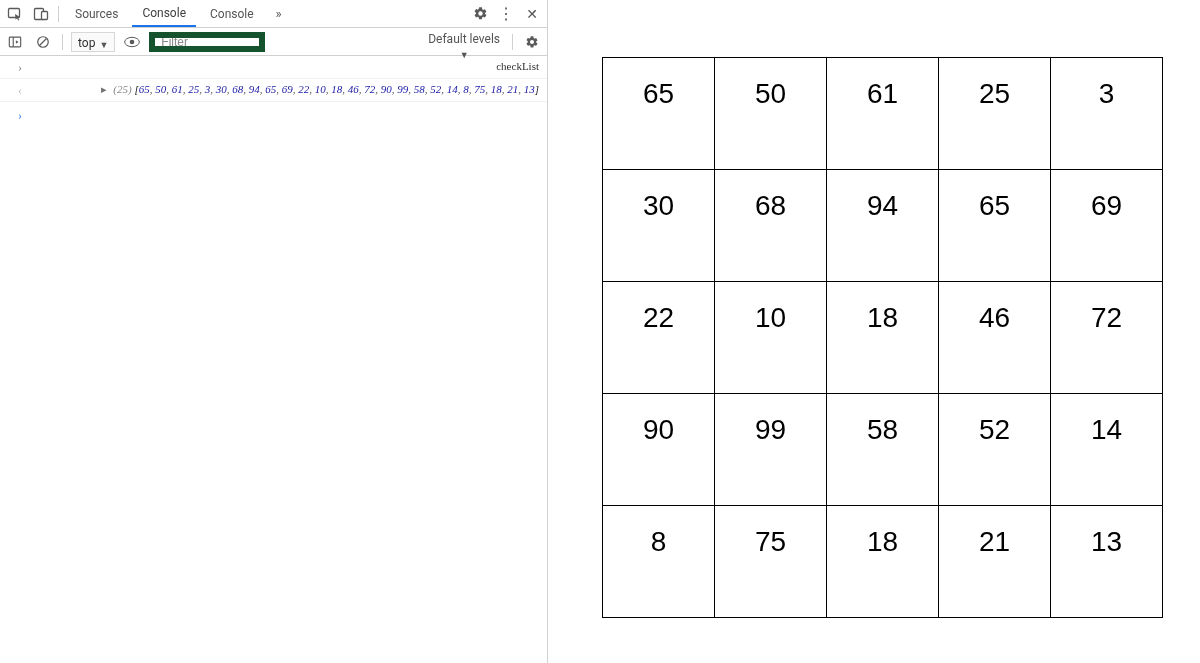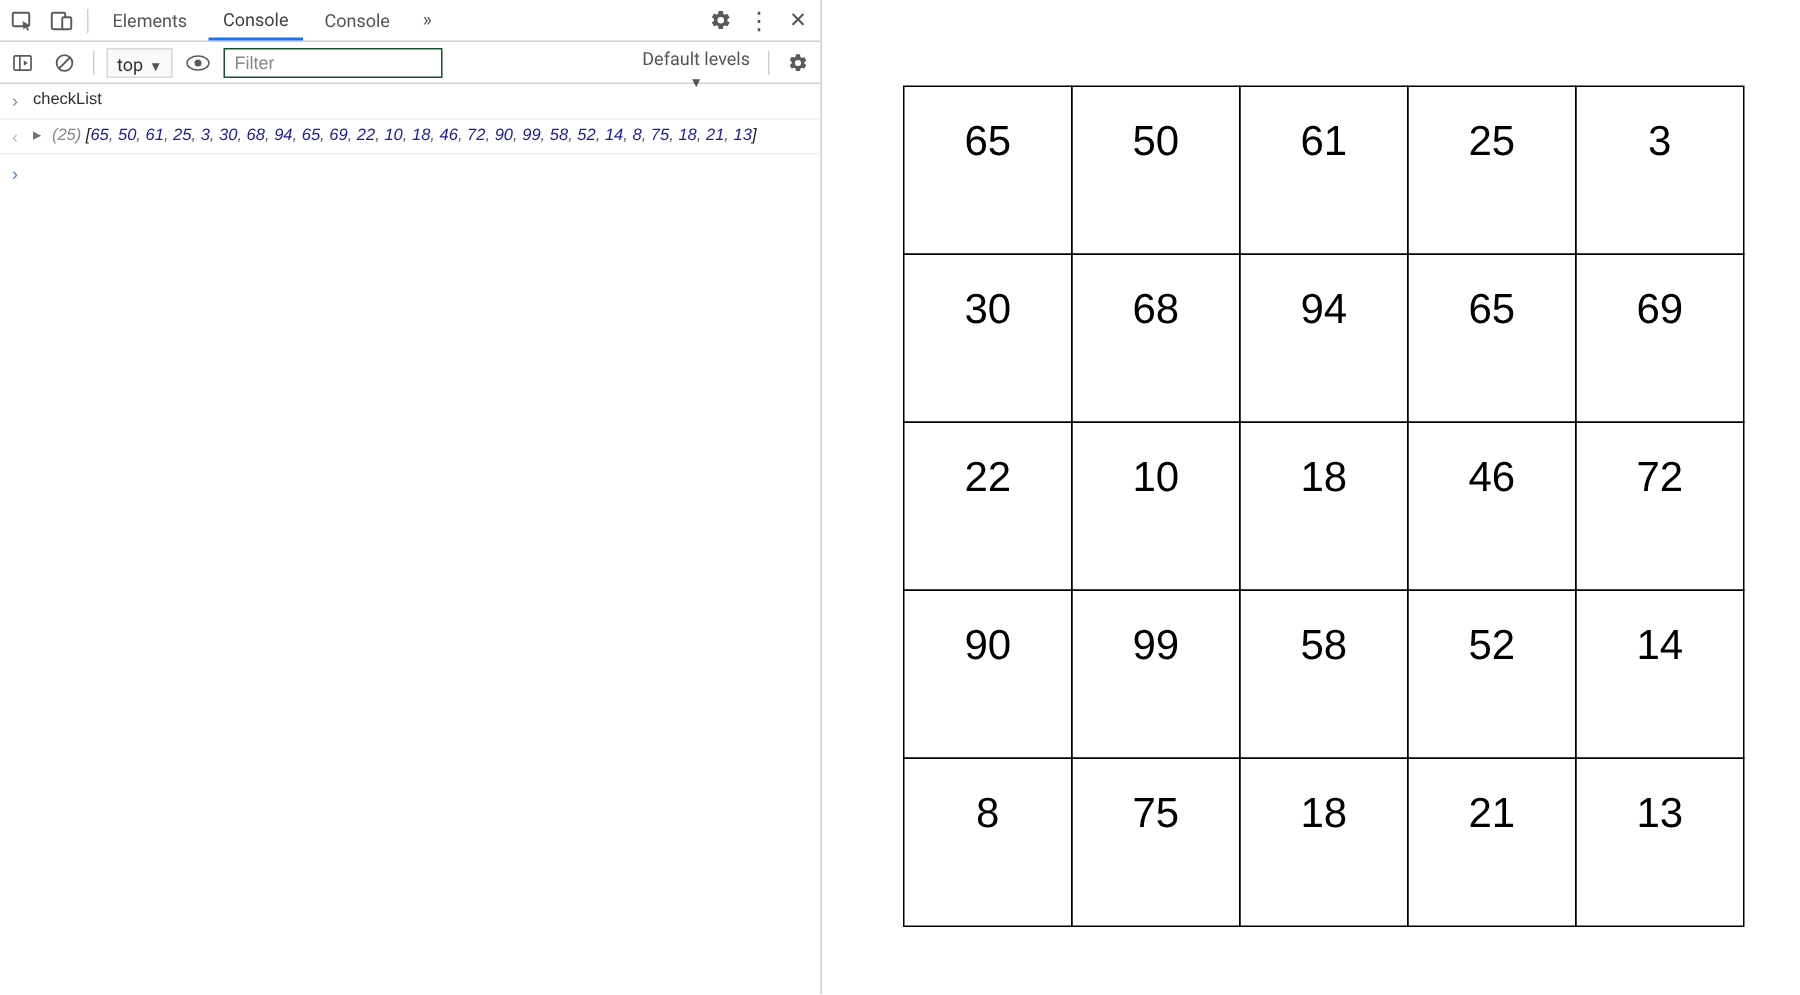--- a/index.html
+++ b/index.html
@@ -69,25 +69,25 @@
     .context-select {
       display: inline-flex; align-items: flex-end; gap: 4px;
       border: 1px solid #d8d8d8;
       padding: 1px 6px;
       height: 20px;
       font-size: 12px;
       background: #fafafa;
       cursor: pointer;
     }
     .filter-input {
-      border: 1px solid #14532d;
+      border: 6px solid #14532d;
       height: 20px;
       padding: 0 6px;
       font-size: 12px;
-      width: 146px;
+      width: 116px;
       background: #fff;
     }
     .filter-input::placeholder { color: #888; }
     .levels-select {
       display: inline-flex; align-items: center; gap: 4px;
       font-size: 12px;
       color: #555;
       padding: 0 4px;
       height: 20px;
       cursor: pointer;
@@ -108,23 +108,24 @@
       background: #fafafa;
       padding: 1px 8px;
       font-size: 11px;
       color: #555;
     }
 
     
     .console-area {
       flex: 1;
       overflow: auto;
-      font-family: Liberation Sans, sans-serif;
+      font-family: Liberation Serif, serif;
       font-size: 11px;
       line-height: 1.5;
+      text-align: right;
     }
     .console-line {
       display: flex;
       align-items: flex-start;
       padding: 2px 8px;
       border-bottom: 1px solid #f1f1f1;
     }
     .console-line .gutter {
       width: 14px;
       color: #919191;
@@ -190,21 +191,21 @@
           <path d="M8 8 l5 3 -2 0.7 1.4 2.2 -1 .6 -1.4-2.3 -1.3 1.6 Z" fill="#5a5a5a" stroke="none"></path>
         </svg>
       </div>
       <div class="icon-btn">
         <svg width="16" height="16" viewBox="0 0 16 16" fill="none" stroke="#5a5a5a" stroke-width="1.3">
           <rect x="1.5" y="2.5" width="9" height="11" rx="1"></rect>
           <rect x="8.5" y="5.5" width="6" height="8" rx="1" fill="#fff"></rect>
         </svg>
       </div>
       <div class="vsep"></div>
-      <div class="tab">Elements</div>
+      <div class="tab">Sources</div>
       <div class="tab active">Console</div>
       <div class="tab">Console</div>
       <div class="icon-btn" style="font-size:13px;color:#555;">»</div>
       <div class="spacer"></div>
       <div class="icon-btn">
         <svg width="15" height="15" viewBox="0 0 24 24" fill="#5a5a5a">
             <path d="M19.14,12.94a7.14,7.14,0,0,0,.05-.94,7.14,7.14,0,0,0-.05-.94l2.03-1.58a.5.5,0,0,0,.12-.64l-1.92-3.32a.5.5,0,0,0-.61-.22l-2.39.96a7.03,7.03,0,0,0-1.62-.94l-.36-2.54A.5.5,0,0,0,13.9,2h-3.8a.5.5,0,0,0-.49.42L9.25,4.96a7.03,7.03,0,0,0-1.62.94l-2.39-.96a.5.5,0,0,0-.61.22L2.71,8.48a.5.5,0,0,0,.12.64L4.86,10.7a7.14,7.14,0,0,0-.05.94,7.14,7.14,0,0,0,.05.94L2.83,14.16a.5.5,0,0,0-.12.64l1.92,3.32a.5.5,0,0,0,.61.22l2.39-.96a7.03,7.03,0,0,0,1.62.94l.36,2.54a.5.5,0,0,0,.49.42h3.8a.5.5,0,0,0,.49-.42l.36-2.54a7.03,7.03,0,0,0,1.62-.94l2.39.96a.5.5,0,0,0,.61-.22l1.92-3.32a.5.5,0,0,0-.12-.64ZM12,15.5A3.5,3.5,0,1,1,15.5,12,3.5,3.5,0,0,1,12,15.5Z"></path>
           </svg>
       </div>
       <div class="icon-btn" style="font-size:16px;color:#555;">⋮</div>

